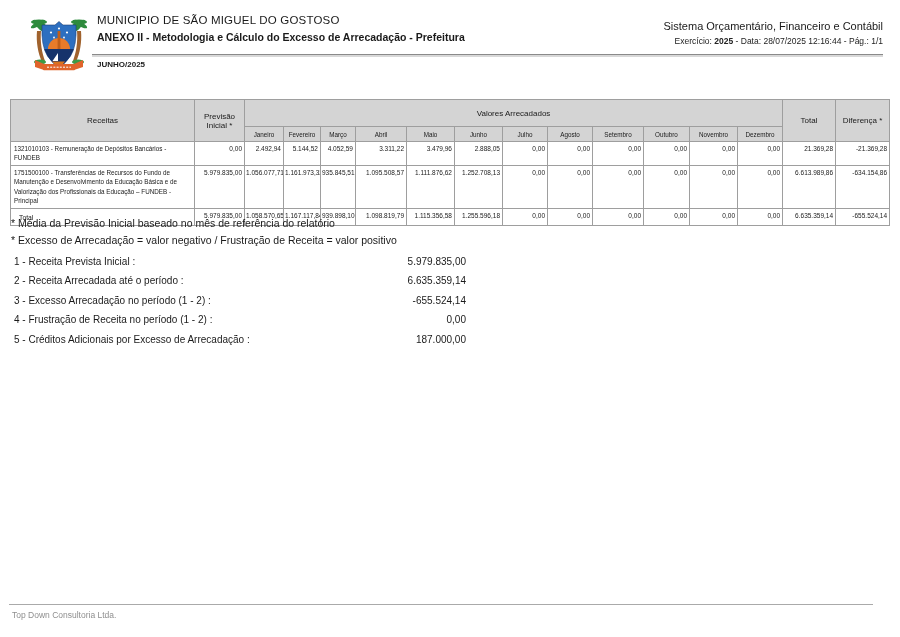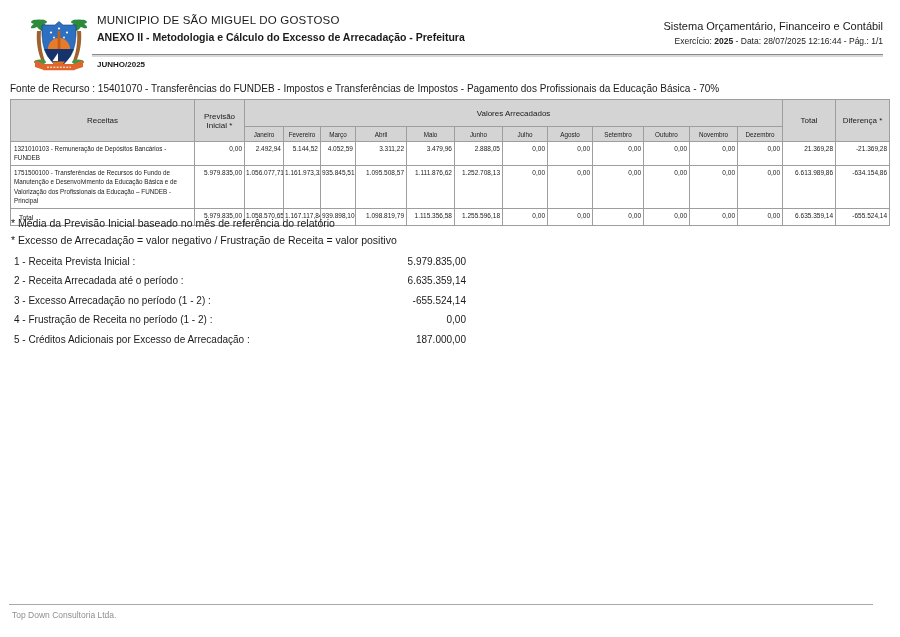--- a/index.html
+++ b/index.html
@@ -110,21 +110,20 @@
 
   <div class="hdr-right">
     <div class="sys-name">Sistema Orçamentário, Financeiro e Contábil</div>
     <div class="sys-meta">
       <span>Exercício:</span>
       <b>2025</b>
       <span>- Data: 28/07/2025 12:16:44 -  Pág.: 1/1</span>
     </div>
   </div>
 
-  <div class="fonte">Fonte de Recurso : 15401070 - Transferências do FUNDEB - Impostos e Transferências de Impostos - Pagamento dos Profissionais da Educação Básica - 70%</div>
 
   <div class="tbl-wrap">
     <table>
       <colgroup>
         <col style="width:184px">
           <col style="width:50px">
         <col style="width:39px">
           <col style="width:37px">
           <col style="width:35px">
           <col style="width:51px">

